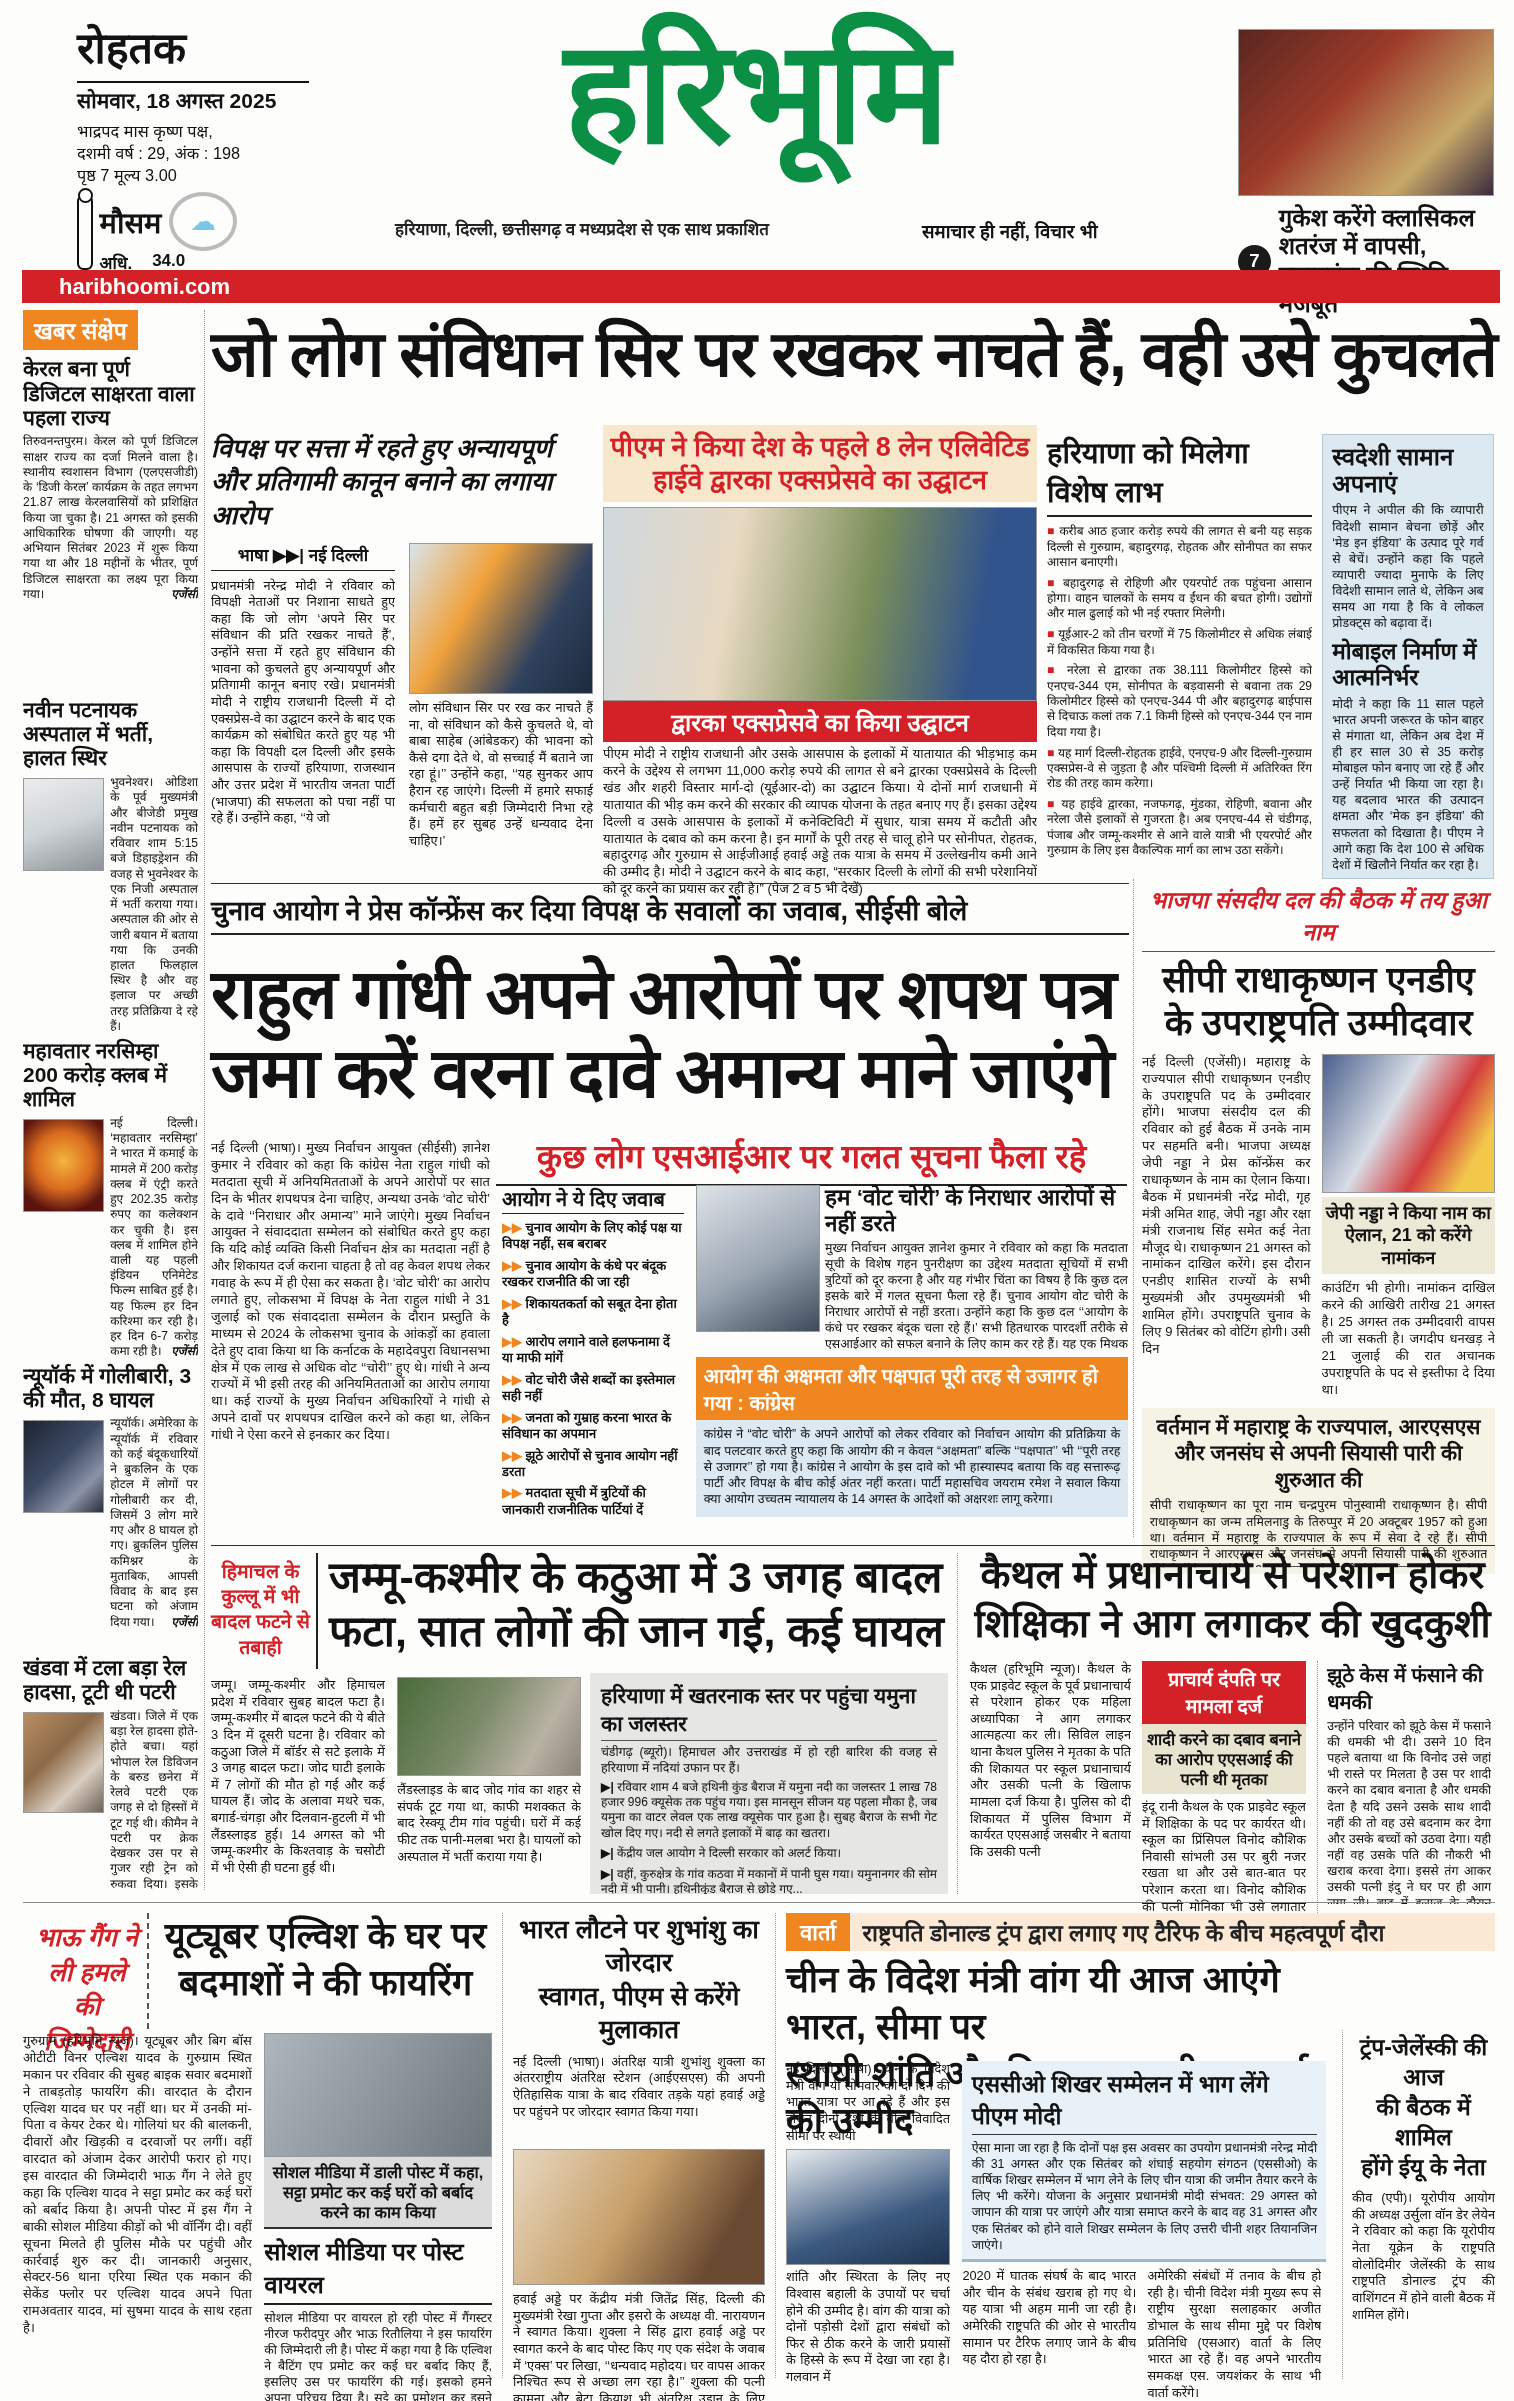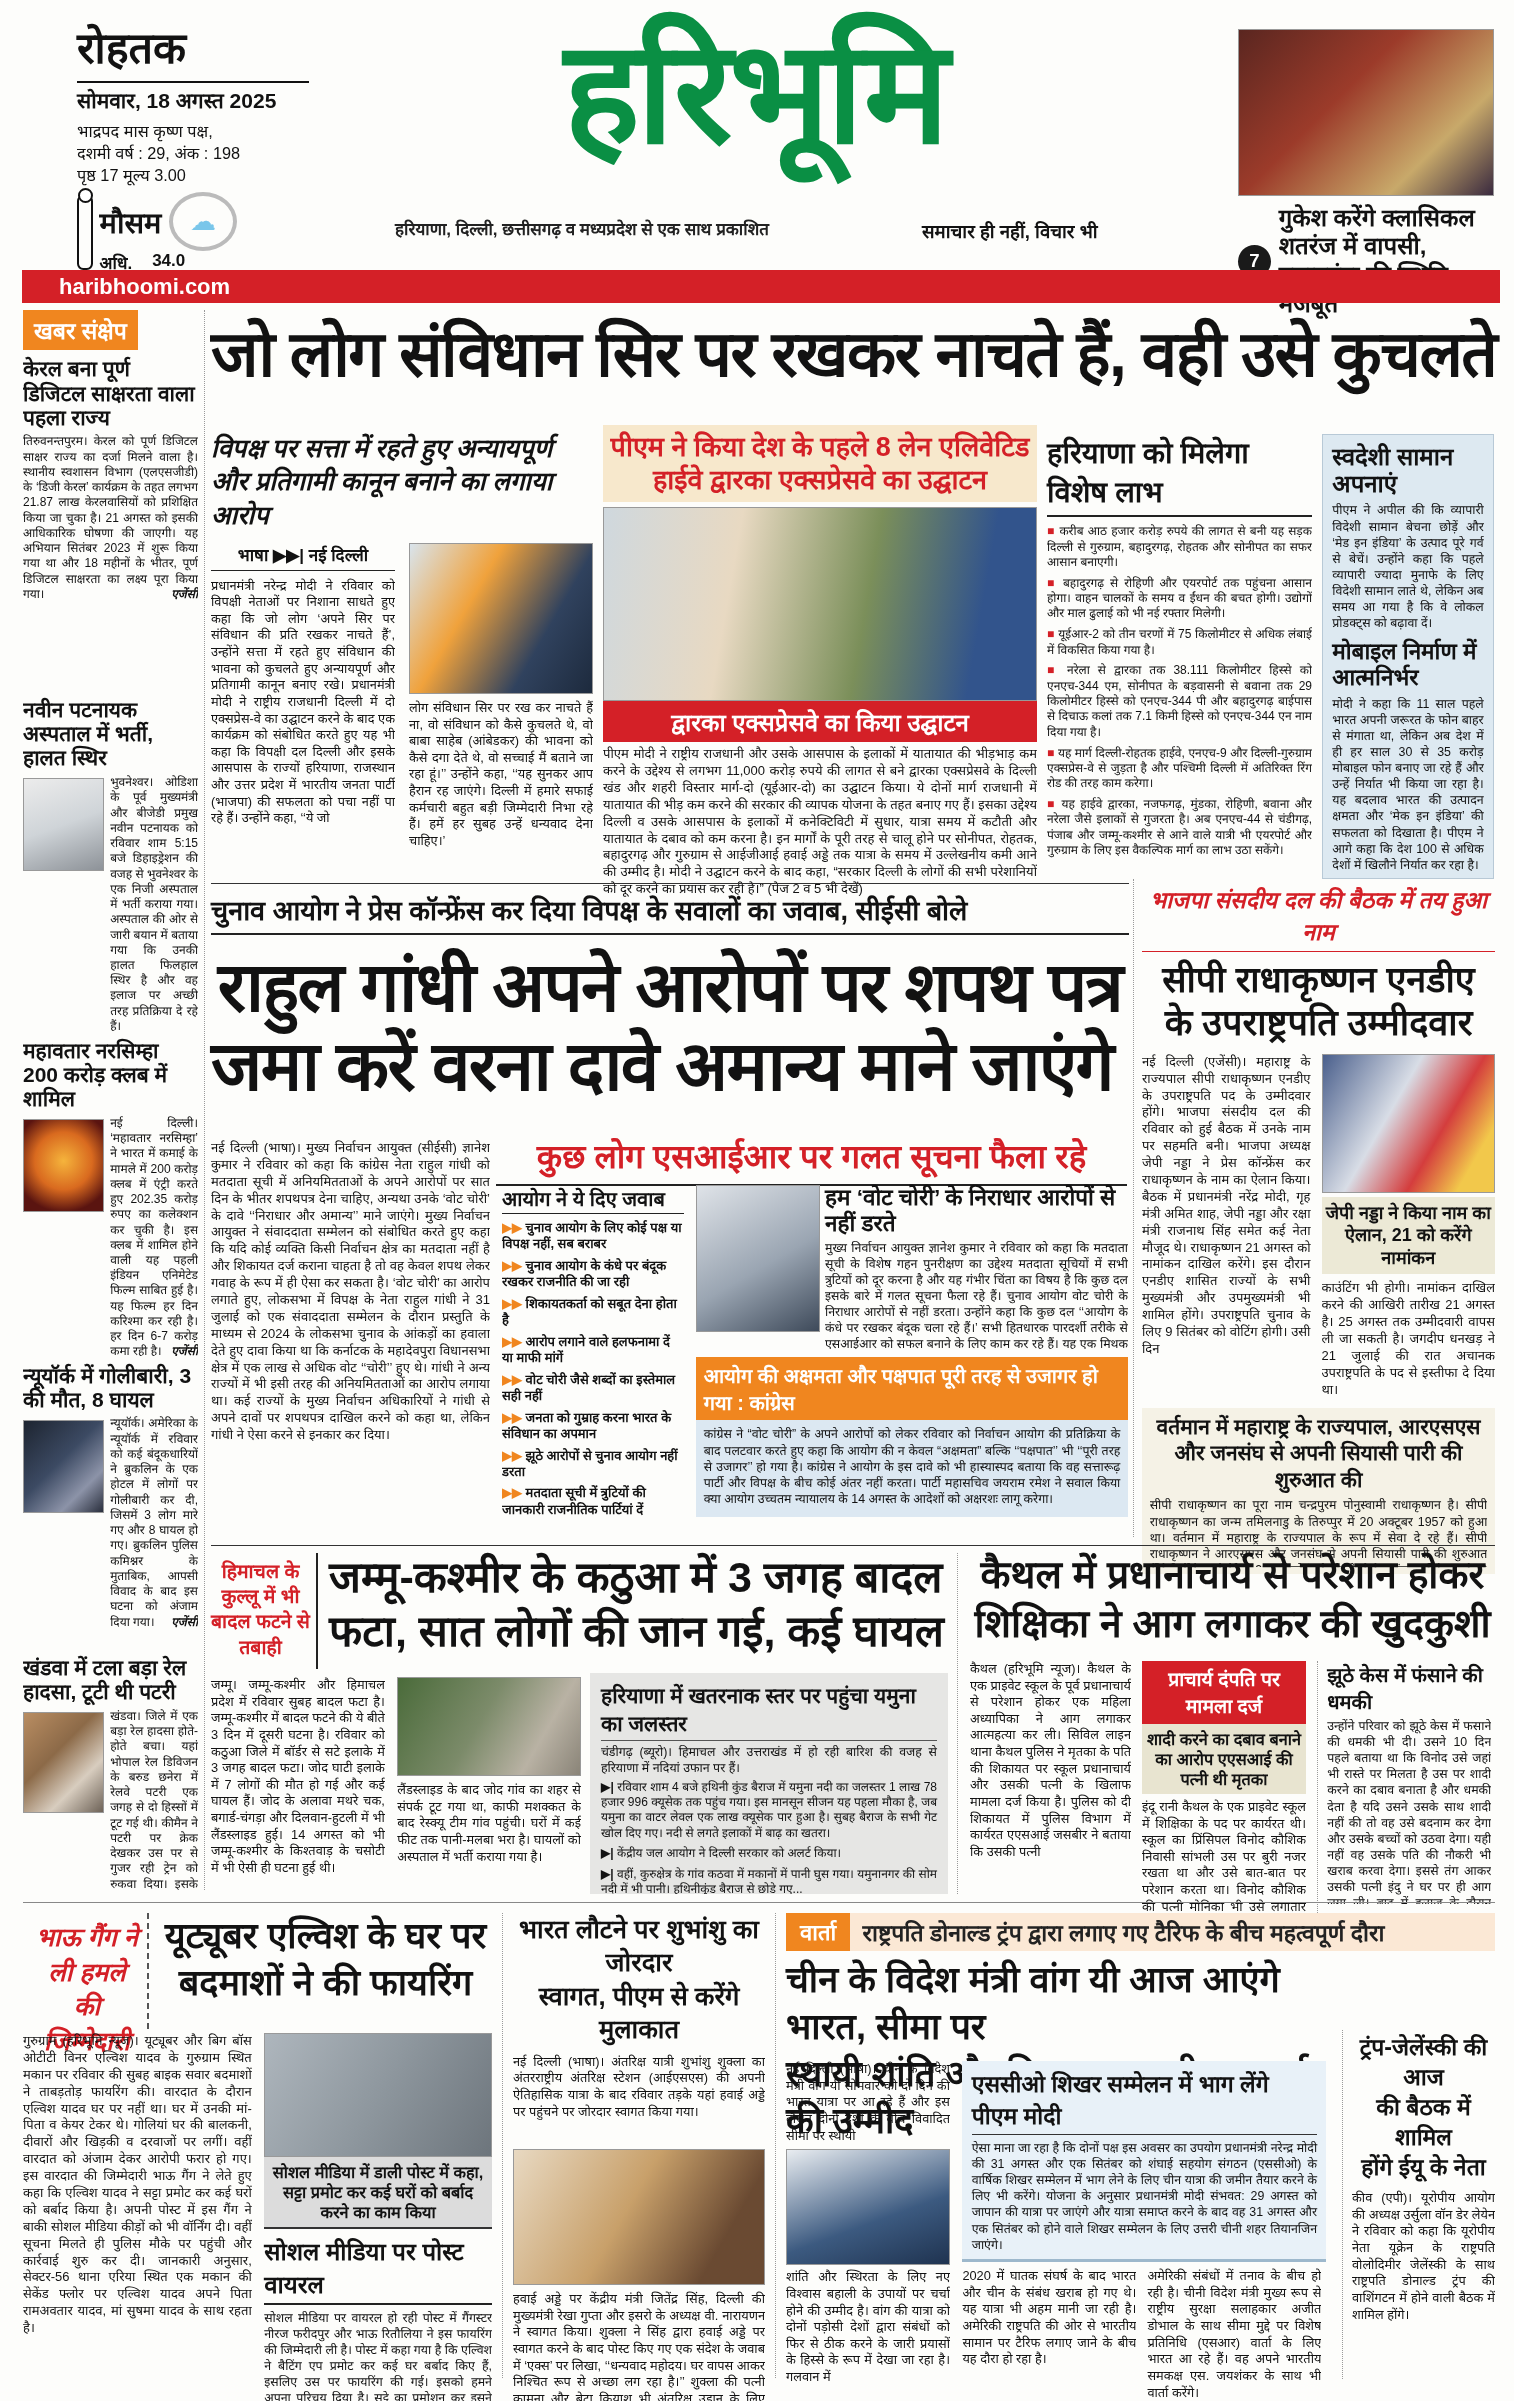--- a/index.html
+++ b/index.html
@@ -36,21 +36,21 @@
 <body>
 
 <div class="page">
 
   <div class="abs" style="left:77px;top:17px;width:310px;">
     <div style="font-size:43px;font-weight:bold;">रोहतक</div>
     <div style="border-top:2.3px solid #111;width:232px;margin:4.6px 0 3.1px;"></div>
     <div style="font-size:21px;font-weight:bold;">सोमवार, 18 अगस्त 2025</div>
     <div style="font-size:16.3px;margin-top:6.2px;">भाद्रपद मास कृष्ण पक्ष,</div>
     <div style="font-size:16.3px;">दशमी वर्ष : 29, अंक : 198</div>
-    <div style="font-size:16.3px;">पृष्ठ 17  मूल्य 3.00</div>
+    <div style="font-size:16.3px;">पृष्ठ 7  मूल्य 3.00</div>
     <div style="display:flex;align-items:flex-start;margin-top:6.2px;gap:6.2px;">
       <div style="width:12.4px;height:71px;border:2.3px solid #111;border-radius:6.2px;position:relative;margin-top:3.1px;">
         <div style="position:absolute;top:-9.3px;left:-1.5px;width:11px;height:11px;border:2.3px solid #111;border-radius:50%;background:#fff;"></div>
       </div>
       <div>
         <div style="display:flex;align-items:center;gap:7.7px;">
           <span style="font-size:29px;font-weight:bold;">मौसम</span>
           <span style="display:inline-flex;align-items:center;justify-content:center;width:60px;height:51px;border:4.6px solid #bbb;border-radius:50%;font-size:26px;color:#79c6ea;">☁</span>
         </div>
         <div style="font-size:17px;font-weight:bold;display:flex;gap:20px;">
@@ -169,21 +169,21 @@
     <div style="font-size:24px;font-weight:800;line-height:1.15;">स्वदेशी सामान अपनाएं</div>
     <div class="jt" style="font-size:12.4px;line-height:1.3;margin-top:4.6px;">पीएम ने अपील की कि व्यापारी विदेशी सामान बेचना छोड़ें और ‘मेड इन इंडिया’ के उत्पाद पूरे गर्व से बेचें। उन्होंने कहा कि पहले व्यापारी ज्यादा मुनाफे के लिए विदेशी सामान लाते थे, लेकिन अब समय आ गया है कि वे लोकल प्रोडक्ट्स को बढ़ावा दें।</div>
     <div style="font-size:22.5px;font-weight:800;line-height:1.15;margin-top:7.7px;">मोबाइल निर्माण में आत्मनिर्भर</div>
     <div class="jt" style="font-size:12.4px;line-height:1.3;margin-top:4.6px;">मोदी ने कहा कि 11 साल पहले भारत अपनी जरूरत के फोन बाहर से मंगाता था, लेकिन अब देश में ही हर साल 30 से 35 करोड़ मोबाइल फोन बनाए जा रहे हैं और उन्हें निर्यात भी किया जा रहा है। यह बदलाव भारत की उत्पादन क्षमता और ‘मेक इन इंडिया’ की सफलता को दिखाता है। पीएम ने आगे कहा कि देश 100 से अधिक देशों में खिलौने निर्यात कर रहा है।</div>
   </div>
 
   <div class="abs hsep" style="left:211px;top:883px;width:918px;"></div>
 
   <div class="abs" style="left:211px;top:891px;width:918px;">
     <div class="kicker" style="font-size:27px;padding-bottom:4.6px;">चुनाव आयोग ने प्रेस कॉन्फ्रेंस कर दिया विपक्ष के सवालों का जवाब, सीईसी बोले</div>
-    <div style="font-size:69px;font-weight:800;letter-spacing:-1.5px;line-height:1.15;margin-top:13px;text-align:center;">राहुल गांधी अपने आरोपों पर शपथ पत्र</div>
+    <div style="font-size:69px;font-weight:800;letter-spacing:-1.5px;line-height:1.15;margin-top:20px;">राहुल गांधी अपने आरोपों पर शपथ पत्र</div>
     <div style="font-size:69px;font-weight:800;letter-spacing:-1.5px;line-height:1.15;">जमा करें वरना दावे अमान्य माने जाएंगे</div>
   </div>
   <div class="abs" style="left:496px;top:1133px;width:631px;border-bottom:2.3px solid #222;padding-bottom:6.2px;">
     <div style="font-size:33px;font-weight:800;color:#d42027;text-align:center;">कुछ लोग एसआईआर पर गलत सूचना फैला रहे</div>
   </div>
 
   <div class="abs bt" style="left:211px;top:1140px;width:279px;height:387px;font-size:13px;">नई दिल्ली (भाषा)। मुख्य निर्वाचन आयुक्त (सीईसी) ज्ञानेश कुमार ने रविवार को कहा कि कांग्रेस नेता राहुल गांधी को मतदाता सूची में अनियमितताओं के अपने आरोपों पर सात दिन के भीतर शपथपत्र देना चाहिए, अन्यथा उनके ‘वोट चोरी’ के दावे ‘‘निराधार और अमान्य’’ माने जाएंगे। मुख्य निर्वाचन आयुक्त ने संवाददाता सम्मेलन को संबोधित करते हुए कहा कि यदि कोई व्यक्ति किसी निर्वाचन क्षेत्र का मतदाता नहीं है और शिकायत दर्ज कराना चाहता है तो वह केवल शपथ लेकर गवाह के रूप में ही ऐसा कर सकता है। ‘वोट चोरी’ का आरोप लगाते हुए, लोकसभा में विपक्ष के नेता राहुल गांधी ने 31 जुलाई को एक संवाददाता सम्मेलन के दौरान प्रस्तुति के माध्यम से 2024 के लोकसभा चुनाव के आंकड़ों का हवाला देते हुए दावा किया था कि कर्नाटक के महादेवपुरा विधानसभा क्षेत्र में एक लाख से अधिक वोट ‘‘चोरी’’ हुए थे। गांधी ने अन्य राज्यों में भी इसी तरह की अनियमितताओं का आरोप लगाया था। कई राज्यों के मुख्य निर्वाचन अधिकारियों ने गांधी से अपने दावों पर शपथपत्र दाखिल करने को कहा था, लेकिन गांधी ने ऐसा करने से इनकार कर दिया।</div>
 
   <div class="abs" style="left:502px;top:1185px;width:182px;height:345px;overflow:hidden;">
     <div style="font-size:20px;font-weight:800;border-bottom:1.5px solid #222;padding-bottom:1px;margin-bottom:6.2px;">आयोग ने ये दिए जवाब</div>

